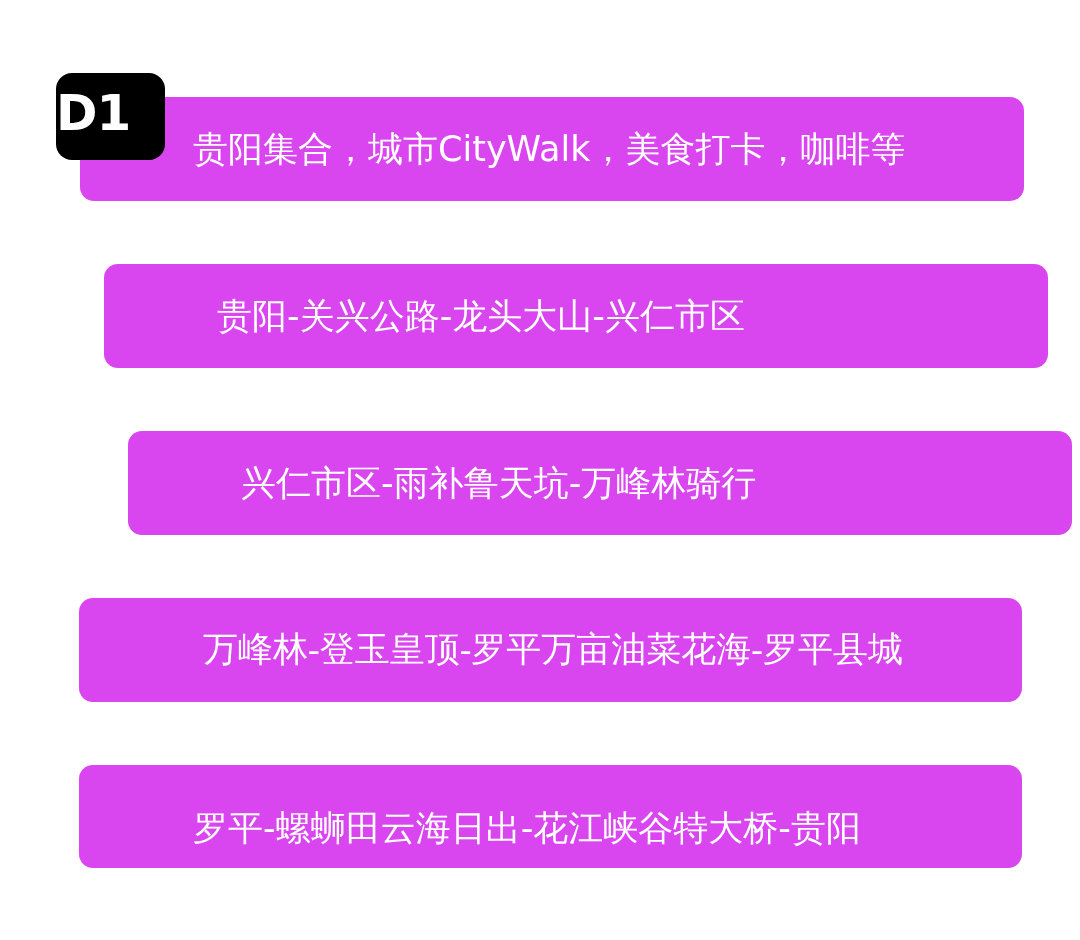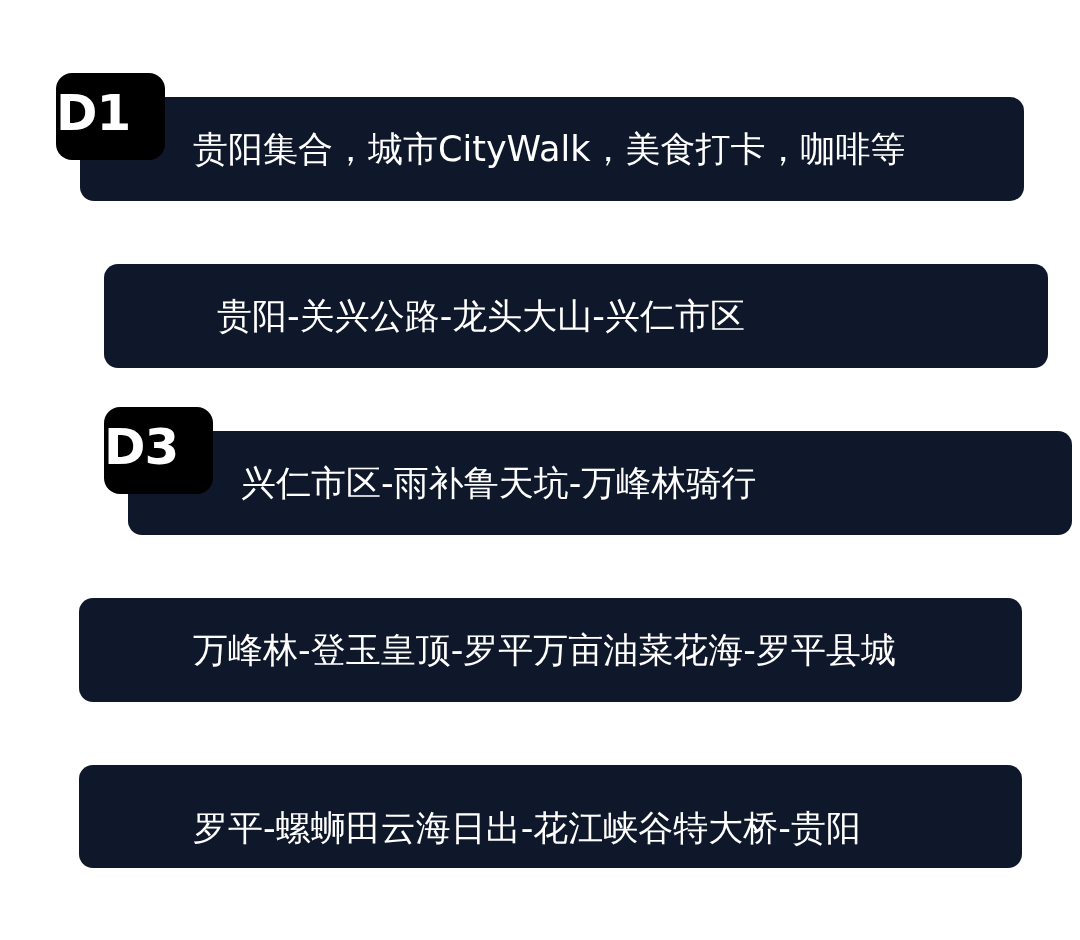--- a/index.html
+++ b/index.html
@@ -4,21 +4,21 @@
 <style>
   html, body { margin: 0; padding: 0; }
   body {
     width: 1080px; height: 940px; background: #ffffff;
     position: relative; overflow: hidden;
     font-family: "DejaVu Sans", "Liberation Sans", sans-serif;
   }
   .row { position: absolute; left: 0; width: 1080px; height: 130px; }
   .bar {
     position: absolute; left: 80px; width: 944px; height: 104px; top: 24px;
-    background: #0f172a; border-radius: 14px;
+    background: #d946ef; border-radius: 14px;
   }
   .bar-text {
     position: absolute; left: 113px; top: 0; height: 104px; line-height: 104px;
     color: #ffffff; font-size: 35px; white-space: nowrap; letter-spacing: 0px;
   }
   .badge {
     position: absolute; left: 56px; top: 0; width: 109px; height: 87px;
     background: #000000; border-radius: 16px;
   }
   .badge-text {
@@ -44,28 +44,25 @@
   <div class="row" style="top:240px;margin-left:24px;">
     <div class="bar">
       <span class="bar-text">贵阳-关兴公路-龙头大山-兴仁市区</span>
     </div>
   </div>
 
   <div class="row" style="top:407px;margin-left:48px;">
     <div class="bar">
       <span class="bar-text">兴仁市区-雨补鲁天坑-万峰林骑行</span>
     </div>
-    <div class="badge">
-      <div class="badge-text">D3</div>
-    </div>
   </div>
 
   <div class="row" style="top:574px;">
     <div class="bar" style="width:943px; left:79px;">
-      <span class="bar-text" style="left:114px;">万峰林-登玉皇顶-罗平万亩油菜花海-罗平县城</span>
+      <span class="bar-text" style="left:124px;font-family:Liberation Serif, serif;">万峰林-登玉皇顶-罗平万亩油菜花海-罗平县城</span>
     </div>
   </div>
 
   <div class="row" style="top:741px;">
     <div class="bar" style="width:943px; left:79px; height:103px;">
       <span class="bar-text" style="left:114px; line-height:103px; height:103px;margin-top:12px;">罗平-螺蛳田云海日出-花江峡谷特大桥-贵阳</span>
     </div>
   </div>
 
 </div>

